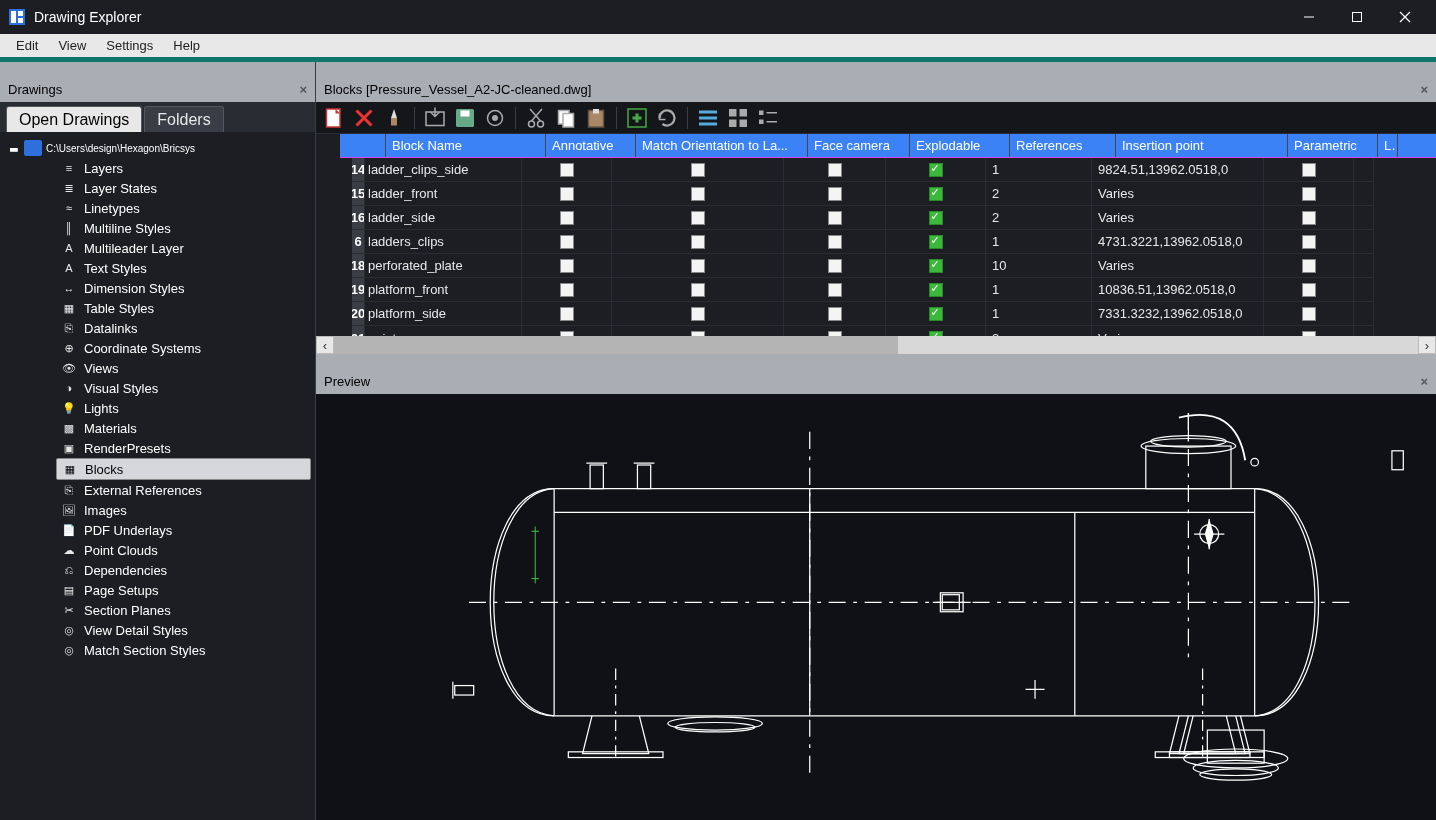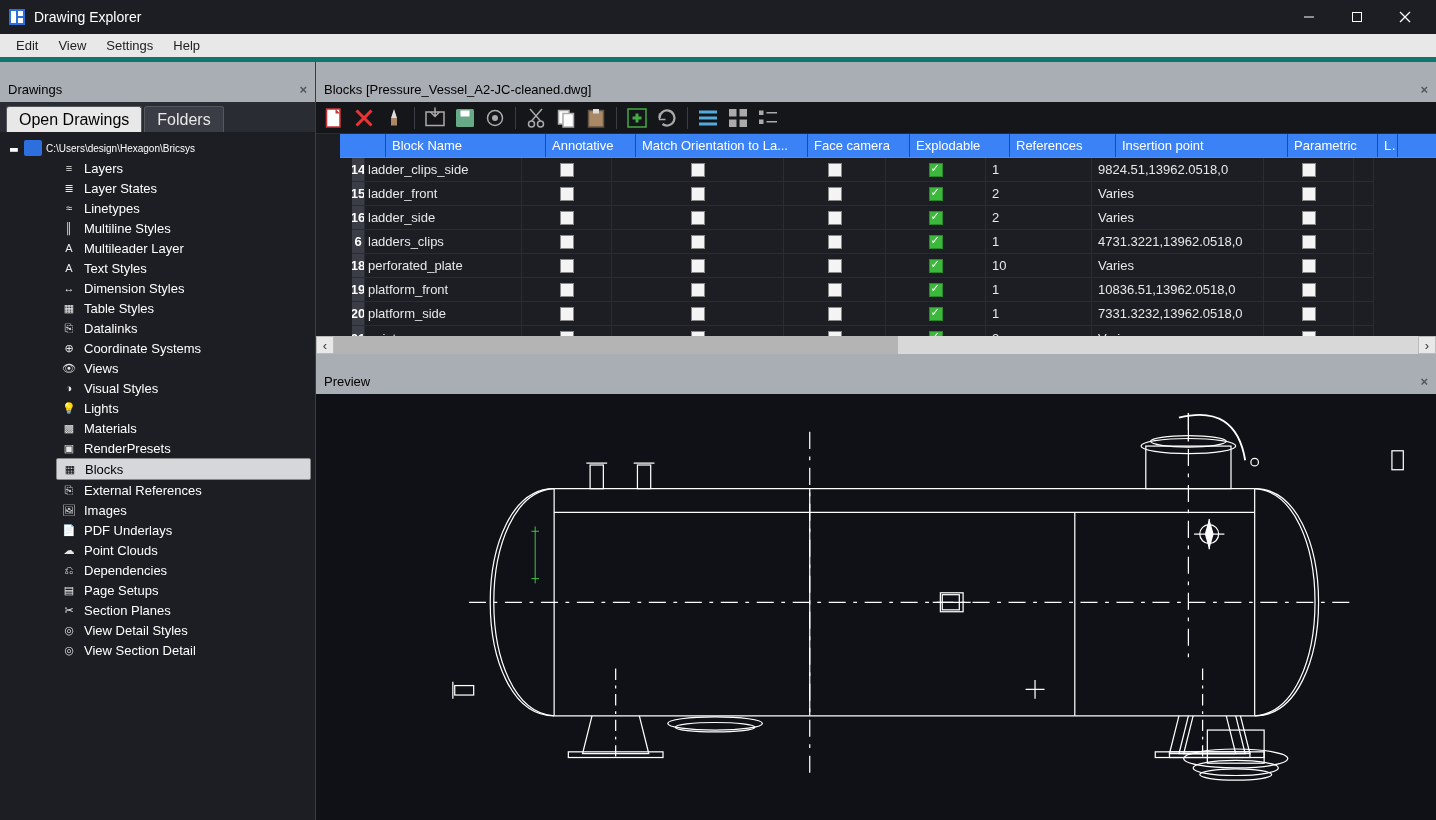--- a/index.html
+++ b/index.html
@@ -223,21 +223,21 @@
           <div class="tree-item">
             <span class="ic">✂</span>
             <span>Section Planes</span>
           </div>
           <div class="tree-item">
             <span class="ic">◎</span>
             <span>View Detail Styles</span>
           </div>
           <div class="tree-item">
             <span class="ic">◎</span>
-            <span>View Section Detail</span>
+            <span>Match Section Styles</span>
           </div>
         </div>
     </div>
   </div>
 
   <div class="right-panel">
     <div class="panel-header">
       <span>Blocks [Pressure_Vessel_A2-JC-cleaned.dwg]</span>
       <span class="hdr-x">×</span>
     </div>

